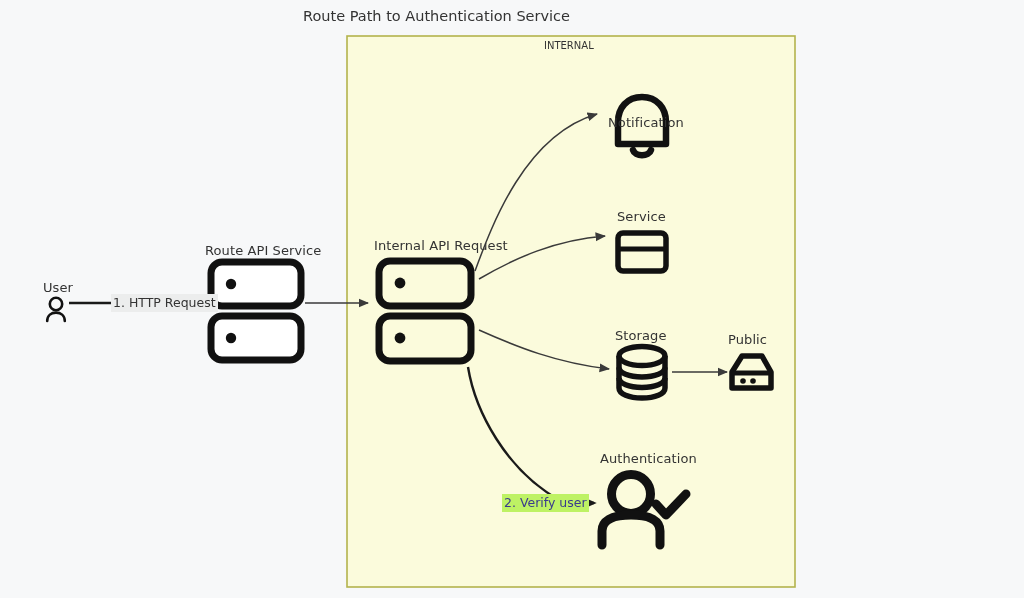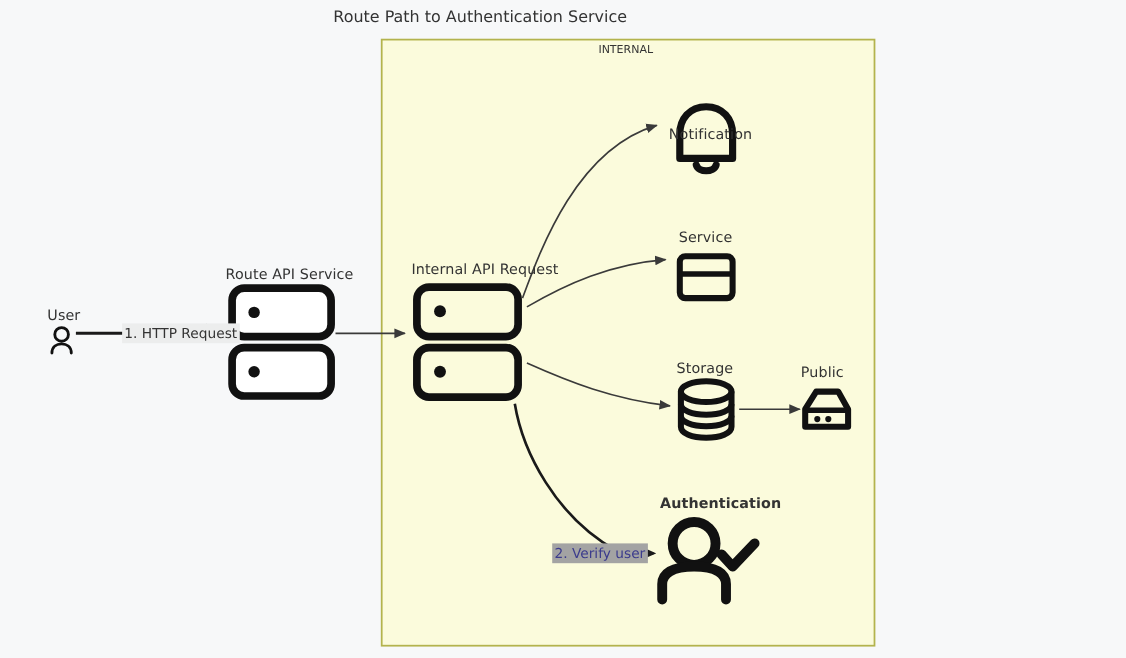--- a/index.html
+++ b/index.html
@@ -62,31 +62,31 @@
     left: 86px;
     top: 294px;
     color: #333333;
     background: #eceded;
     margin-left: 20px;
   }
   #edge-label-verify {
     left: 497px;
     top: 494px;
     color: #3b3b8c;
-    background: #a3a3a3;
+    background: #bef264;
   }
   
   #label-user          { left: 38px;  top: 280px; }
   #label-public-api    { left: 200px; top: 243px; }
   #label-internal-api  { left: 369px; top: 238px; }
   #label-notification  { left: 603px; top: 71px; margin-top: 44px;  }
   #label-payment       { left: 612px; top: 209px; }
   #label-database      { left: 610px; top: 328px; }
   #label-storage       { left: 723px; top: 332px; }
-  #label-authentication{ left: 595px; top: 451px; font-weight: bold; }
+  #label-authentication{ left: 595px; top: 451px; }
 </style>
 </head>
 <body>
 
 <div id="stage">
 
   <div class="title">Route Path to Authentication Service</div>
 
   <svg id="diagram-svg" viewBox="0 0 1024 598">
     <defs>

